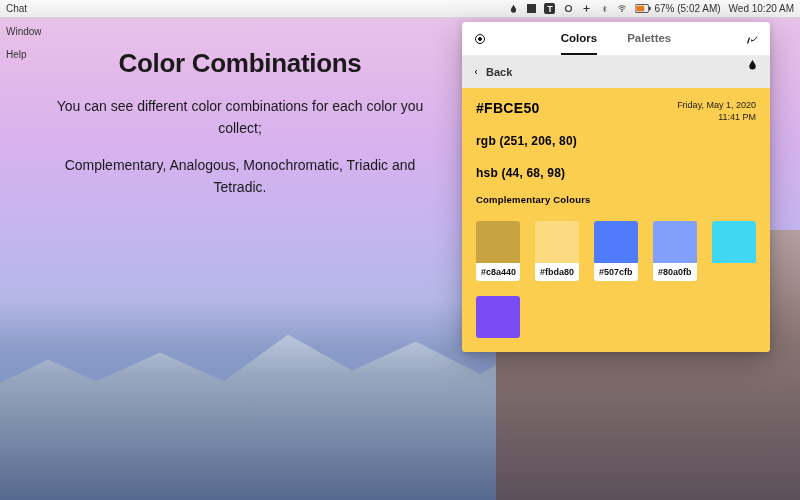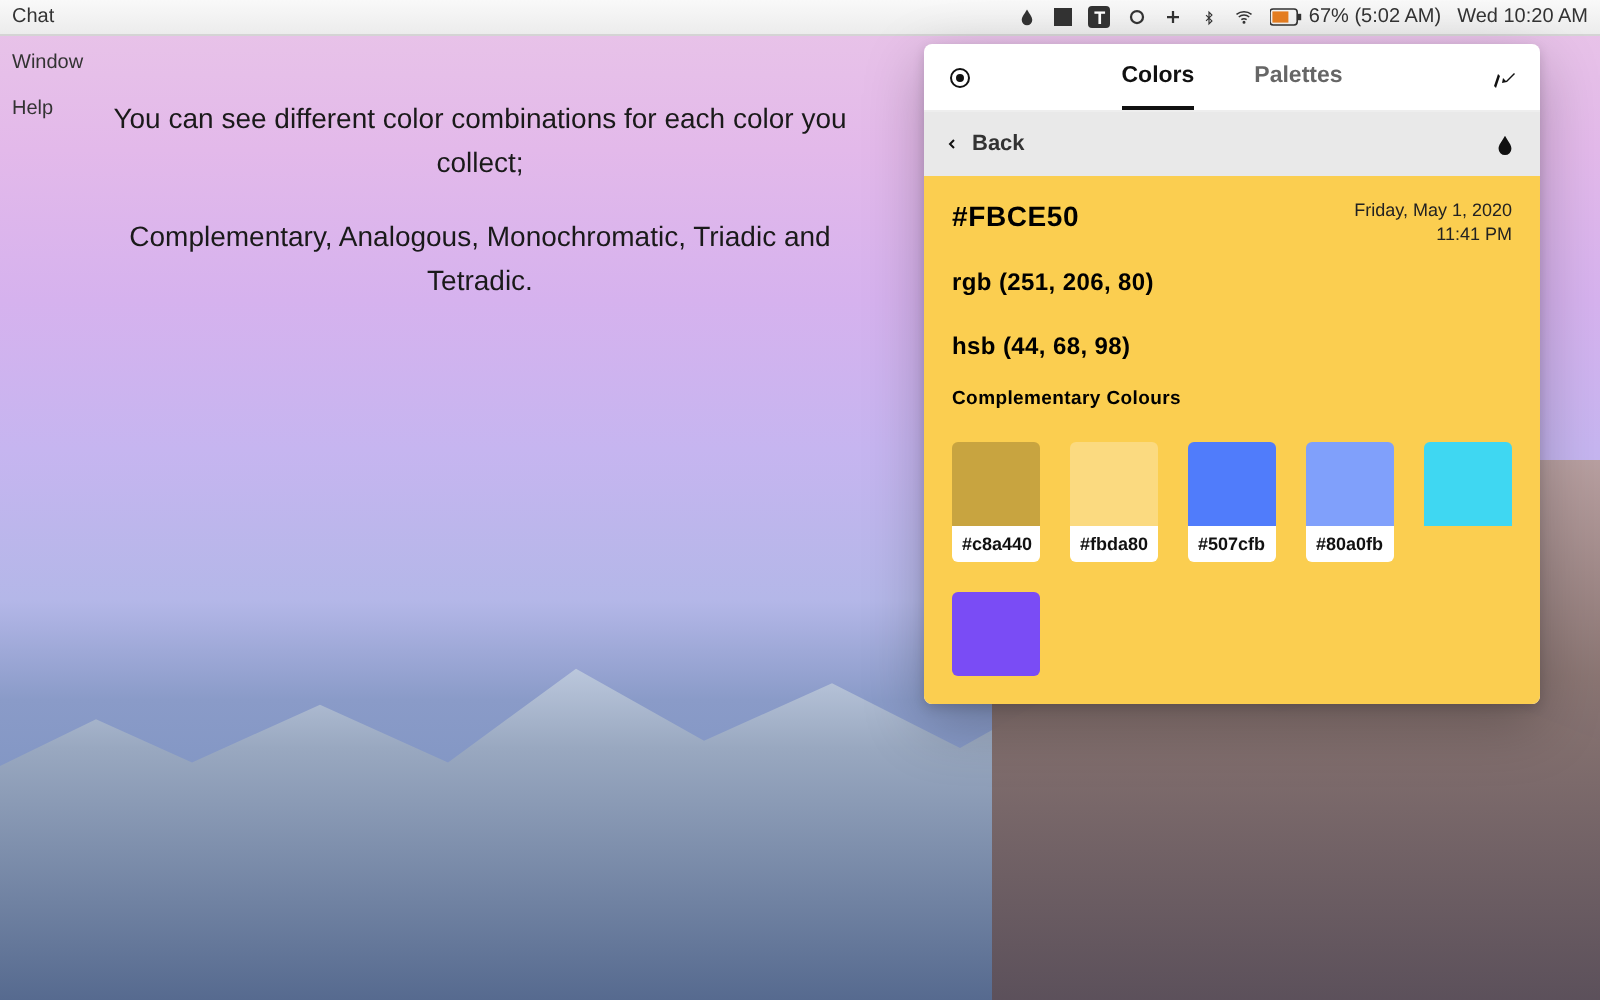--- a/index.html
+++ b/index.html
@@ -83,21 +83,20 @@
   border-bottom: 1px solid #eee;
 }
 .tabs { display: flex; gap: 30px; margin: 0 auto; font-size: 11.5px; font-weight: 600; }
 .tab { padding: 9px 0; color: #666; cursor: pointer; }
 .tab.active { color: #111; border-bottom: 2px solid #111; }
 .icon-btn { width: 16px; height: 16px; display: inline-flex; align-items: center; justify-content: center; cursor: pointer; }
 .panel-breadcrumb {
   height: 32px;
   background: #e9e9e9;
   display: flex;
-  align-items: center;
   padding: 0 10px;
   font-size: 11px;
   color: #333;
 }
 .panel-breadcrumb .back { display: flex; align-items: center; gap: 6px; cursor: pointer; font-weight: 600; }
 .panel-breadcrumb .drop { margin-left: auto; }
 .color-detail {
   padding: 12px 14px 14px;
 }
 .color-detail .hex { font-size: 14px; font-weight: 800; letter-spacing: 0.3px; }
@@ -178,20 +177,21 @@
           <rect x="1.5" y="1.5" width="10" height="7" fill="#e67e22"></rect>
           <rect x="17.5" y="3" width="2" height="4" fill="#333"></rect>
         </svg>
       <span>67% (5:02 AM)</span>
     </span>
     <span>Wed 10:20 AM</span>
   </div>
 </div>
 
 <div class="promo">
+  <h1>Color Combinations</h1>
   <p>You can see different color combinations for each color you collect;</p>
   <p>Complementary, Analogous, Monochromatic, Triadic and Tetradic.</p>
 </div>
 
 <div class="panel">
   <div class="panel-top">
     <span class="icon-btn">
       <svg width="12" height="12" viewBox="0 0 24 24" fill="none" stroke="#111" stroke-width="2">
           <circle cx="12" cy="12" r="9"></circle>
           <circle cx="12" cy="12" r="3" fill="#111"></circle>

